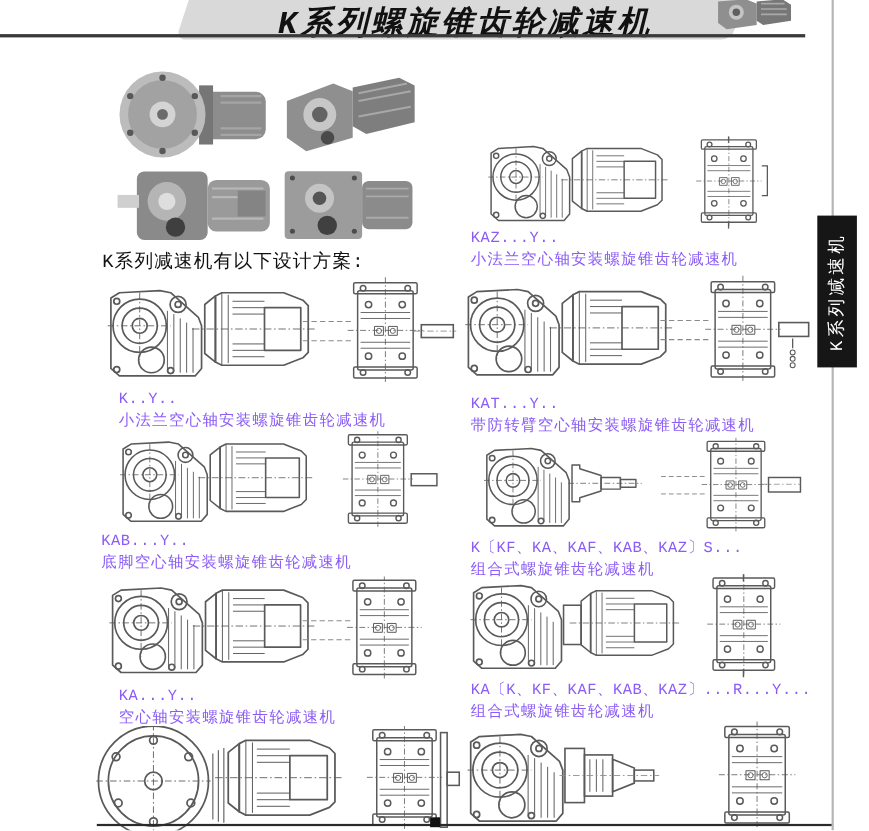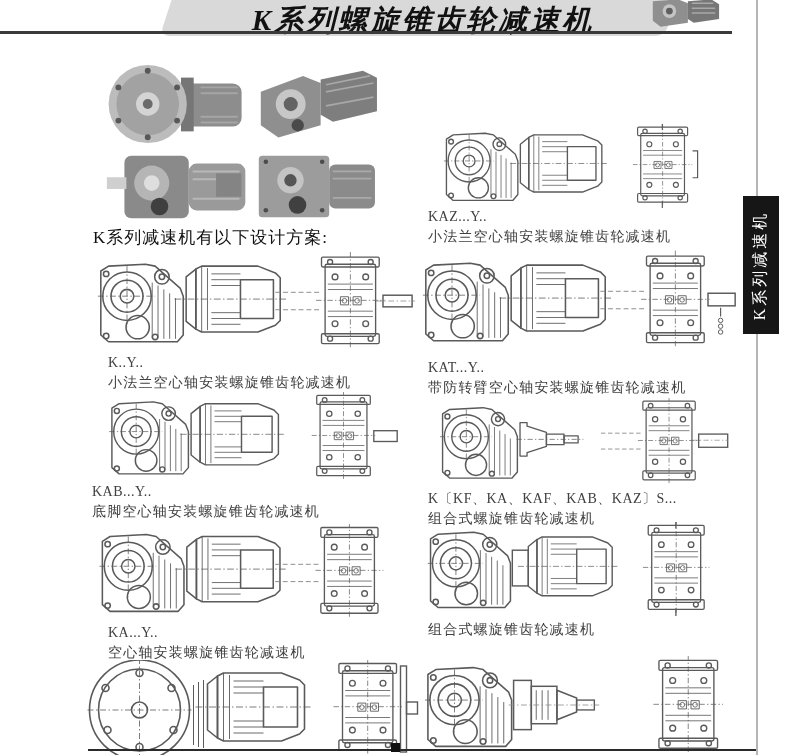--- a/index.html
+++ b/index.html
@@ -1,37 +1,37 @@
 <!DOCTYPE html>
 <html><head>
 <meta charset="utf-8">
 <style>
   html,body{margin:0;padding:0;background:#ffffff;}
   #page{position:relative;width:790px;height:755px;background:#ffffff;overflow:hidden;
-        font-family:Liberation Serif, serif;color:#1a1a1a;}
+        font-family:Liberation Mono, monospace;color:#1a1a1a;}
   
   .title-band{position:absolute;left:168px;top:-14px;width:505px;height:50px;
         background:#d9d9d9;transform:skewX(-18deg);border-radius:9px;}
   .title-text{position:absolute;left:178px;top:1px;width:490px;text-align:center;
         font-size:29px;font-weight:bold;font-style:italic;letter-spacing:3px;color:#111;}
   .rule-top{position:absolute;left:0;top:31px;width:732px;height:2.5px;background:#3a3a3a;}
   .rule-bottom{position:absolute;left:88px;top:749px;width:668px;height:2px;background:#2a2a2a;}
   .page-mark{position:absolute;left:391px;top:743px;width:9px;height:9px;background:#111;}
   .vline-right{position:absolute;left:756px;top:0;width:2px;height:755px;background:#b5b5b5;}
   .side-tab{position:absolute;left:743px;top:196px;width:36px;height:138px;background:#161616;
         display:flex;align-items:center;justify-content:center;z-index:5;}
   .side-tab span{transform:rotate(-90deg);white-space:nowrap;color:#fff;font-size:16px;
         letter-spacing:3px;font-weight:500;}
   .intro{position:absolute;left:93px;top:226px;font-size:17px;letter-spacing:1px;
         font-weight:500;color:#111;}
   
   .slot{position:absolute;}
   .slot svg{width:100%;height:100%;display:block;}
   
-  .mlabel{position:absolute;font-size:14px;color:#404040;line-height:18px;}
+  .mlabel{position:absolute;font-size:14px;color:#8b5cf6;line-height:18px;}
   .mlabel .code{letter-spacing:0.5px;font-weight:500;}
   .mlabel .desc{margin-top:2px;letter-spacing:1.2px;font-weight:500;}
 </style>
 </head>
 <body>
 
 <div id="page">
 
   <svg width="0" height="0" style="position:absolute" aria-hidden="true">
     <defs>
@@ -266,20 +266,21 @@
   <div class="slot" style="left:420px;top:522px;width:320px;height:94px">
     <svg viewBox="0 0 330 100" preserveAspectRatio="xMidYMid meet">
       <use href="#sym-gb"></use>
       <rect x="93" y="30" width="17" height="38" fill="none" stroke="#5a5a5a" stroke-width="1.5"></rect>
       <use href="#sym-motor" transform="translate(110,15) scale(0.92)"></use>
       <use href="#sym-endv" transform="translate(232,-1) scale(0.93)"></use>
       <path d="M267,-1 v8 M267,92 v8" fill="none" stroke="#5a5a5a" stroke-width="1.4"></path>
     </svg>
   </div>
   <div class="mlabel" style="left:428px;top:619px">
+    <div class="code">KA〔K、KF、KAF、KAB、KAZ〕...R...Y...</div>
     <div class="desc">组合式螺旋锥齿轮减速机</div>
   </div>
 
   <div class="slot" style="left:85px;top:660px;width:335px;height:100px">
     <svg viewBox="0 0 330 100" preserveAspectRatio="xMidYMid meet">
       <use href="#sym-flangeface" transform="translate(0,-2)"></use>
       <path d="M106,25 V85 M111,22 V87 M116,20 V88" stroke="#5a5a5a" stroke-width="1" fill="none"></path>
       <use href="#sym-motor" x="120" y="12"></use>
       <use href="#sym-endv" transform="translate(246,-1) scale(0.9)"></use>
       <rect x="313" y="6" width="6" height="86" fill="none" stroke="#5a5a5a" stroke-width="1.4"></rect>

